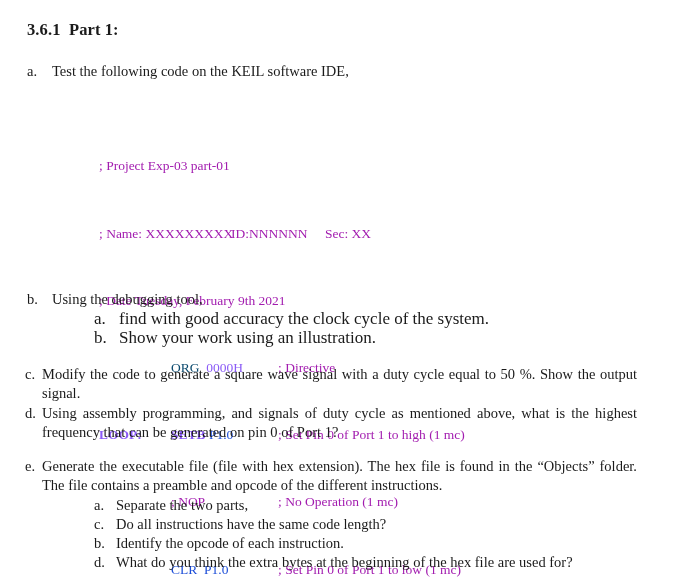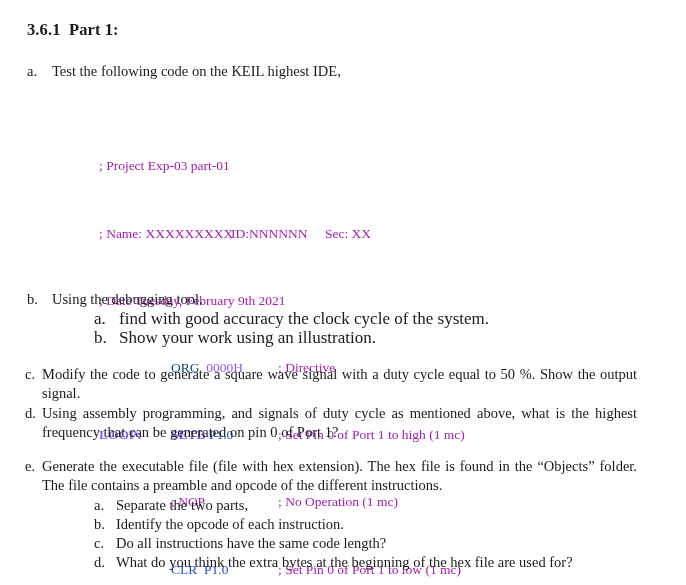--- a/index.html
+++ b/index.html
@@ -118,21 +118,21 @@
   .sub-e .mk { display: inline-block; width: 22px; }
 </style>
 </head>
 <body>
 
 <div class="page">
 
   <div class="heading">3.6.1  Part 1:</div>
 
   <div class="item-a-row">
-    <span class="mk">a.</span><span>Test the following code on the KEIL highest IDE,</span>
+    <span class="mk">a.</span><span>Test the following code on the KEIL software IDE,</span>
   </div>
 
   <div class="code">
 
     <span class="ln"><span class="green">; Project Exp-03 part-01</span></span>
 
     <span class="ln"><span class="green sp-id">; Name: XXXXXXXXX</span><span class="green sp-sec">ID:NNNNNN</span><span class="green">Sec: XX</span></span>
 
     <span class="ln"><span class="green">; Date Tuesday, February 9th 2021</span></span>
 
@@ -169,18 +169,18 @@
     <span class="txt">Using assembly programming, and signals of duty cycle as mentioned above, what is the highest frequency that can be generated on pin 0 of Port 1?</span>
   </div>
 
   <div class="para" id="para-e">
     <span class="mk">e.</span>
     <span class="txt">Generate the executable file (file with hex extension). The hex file is found in the “Objects” folder. The file contains a preamble and opcode of the different instructions.</span>
   </div>
 
   <div class="sub-e">
     <span class="srow"><span class="mk">a.</span><span>Separate the two parts,</span></span>
+    <span class="srow"><span class="mk">c.</span><span>Do all instructions have the same code length?</span></span>
     <span class="srow"><span class="mk">b.</span><span>Identify the opcode of each instruction.</span></span>
-    <span class="srow"><span class="mk">c.</span><span>Do all instructions have the same code length?</span></span>
     <span class="srow"><span class="mk">d.</span><span>What do you think the extra bytes at the beginning of the hex file are used for?</span></span>
   </div>
 
 </div>
 
 </body></html>

